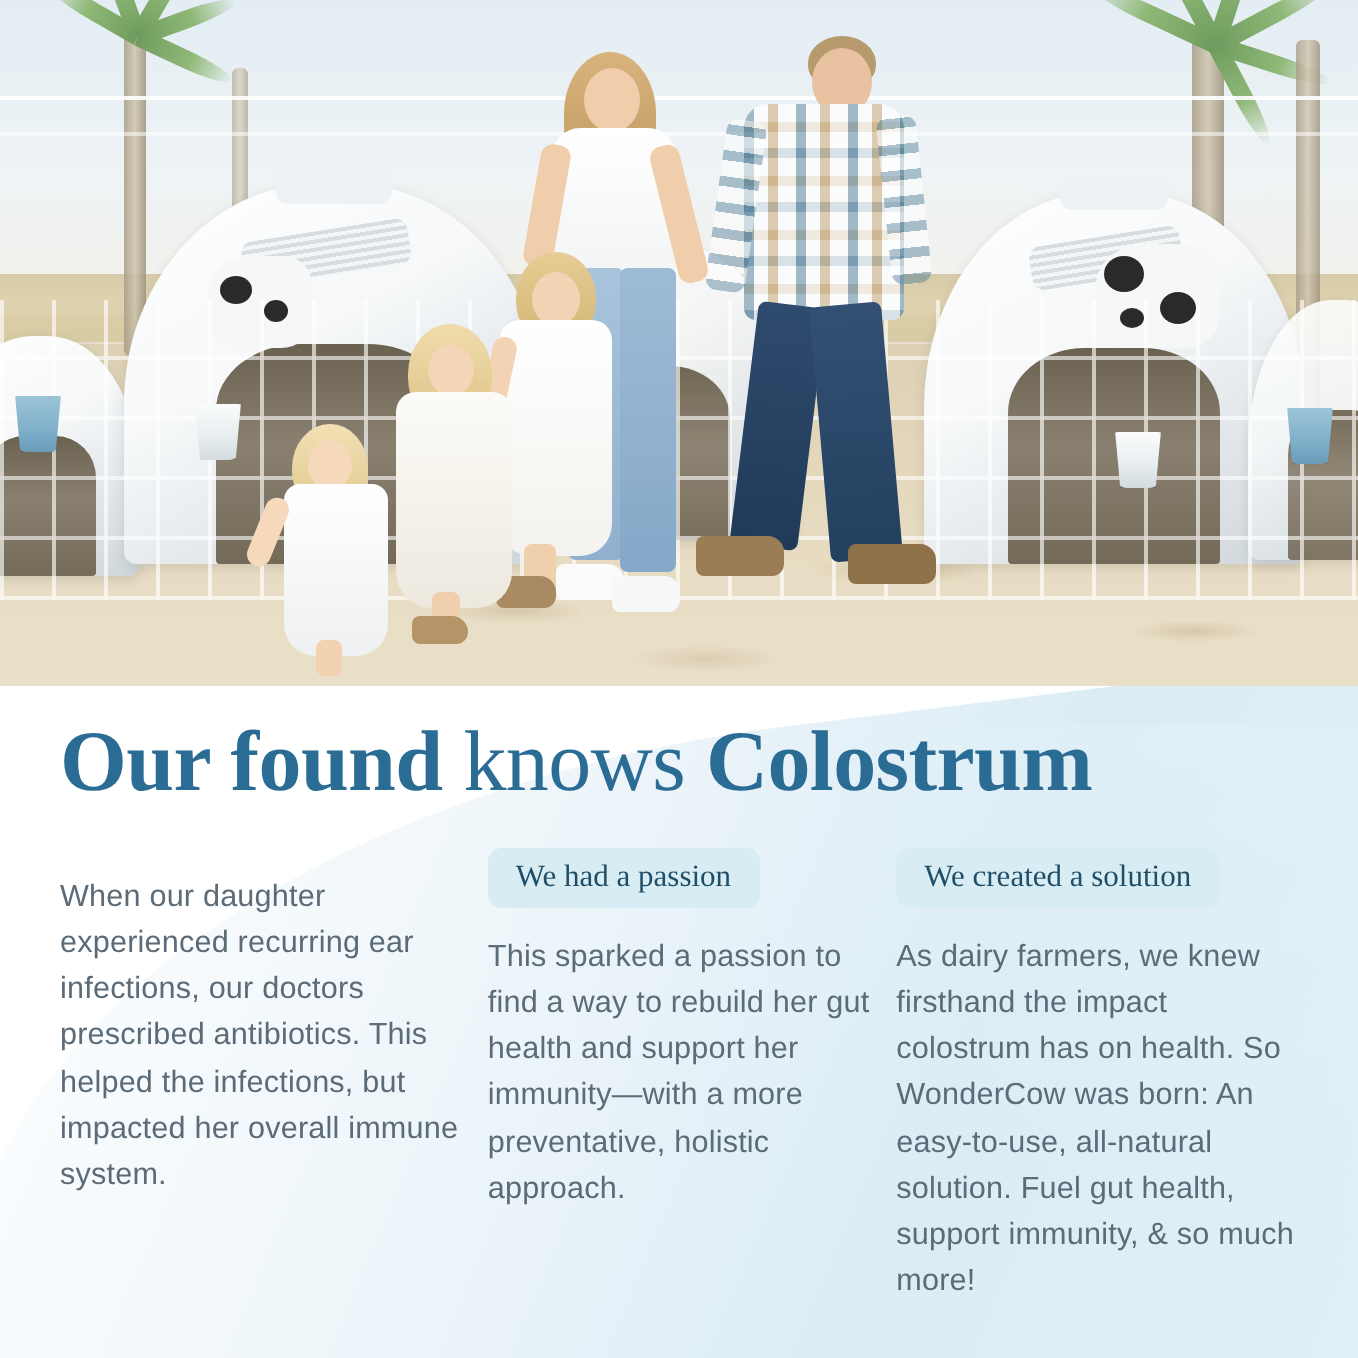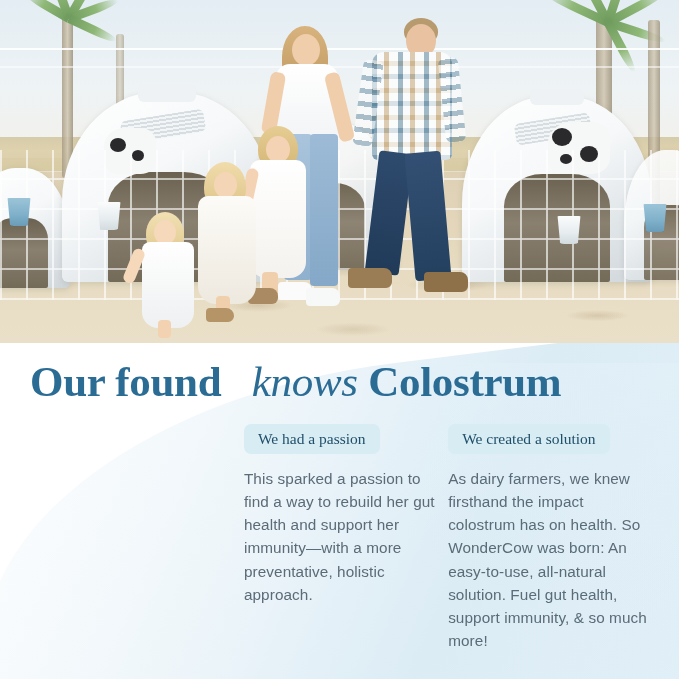--- a/index.html
+++ b/index.html
@@ -134,21 +134,21 @@
   h1.headline {
     font-family:"Liberation Serif", serif;
     font-size:43px;
     line-height:1.06;
     color:#2b6c95;
     letter-spacing:-.3px;
     white-space:nowrap;
     font-weight:700;
   }
   h1.headline .it {
-    font-style:italic; font-weight:400; color:#2b6c95;margin-left:20px;
+    font-weight:400; color:#2b6c95;
   }
 
   .cols { display:flex; gap:13px; margin-top:19px; }
   .col { width:208px; }
   .col:nth-child(2){ width:198px; }
   .col:nth-child(3){ width:208px; }
 
   .pill {
     display:inline-block;
     background:#d8ecf4;
@@ -311,20 +311,21 @@
 <div class="content">
   <div class="wash"></div>
   <div class="wash2"></div>
 
   <div class="inner">
     <h1 class="headline"><span>Our found </span><span class="it">knows</span><span> Colostrum</span></h1>
 
     <div class="cols">
 
       <div class="col">
+        <p class="body">When our daughter experienced recurring ear infections, our doctors prescribed antibiotics. This helped the infections, but impacted her overall immune system.</p>
       </div>
 
       <div class="col">
         <div class="pill">We had a passion</div>
         <p class="body">This sparked a passion to find a way to rebuild her gut health and support her immunity—with a more preventative, holistic approach.</p>
       </div>
 
       <div class="col">
         <div class="pill">We created a solution</div>
         <p class="body">As dairy farmers, we knew firsthand the impact colostrum has on health. So WonderCow was born: An easy-to-use, all-natural solution. Fuel gut health, support immunity, &amp; so much more!</p>

